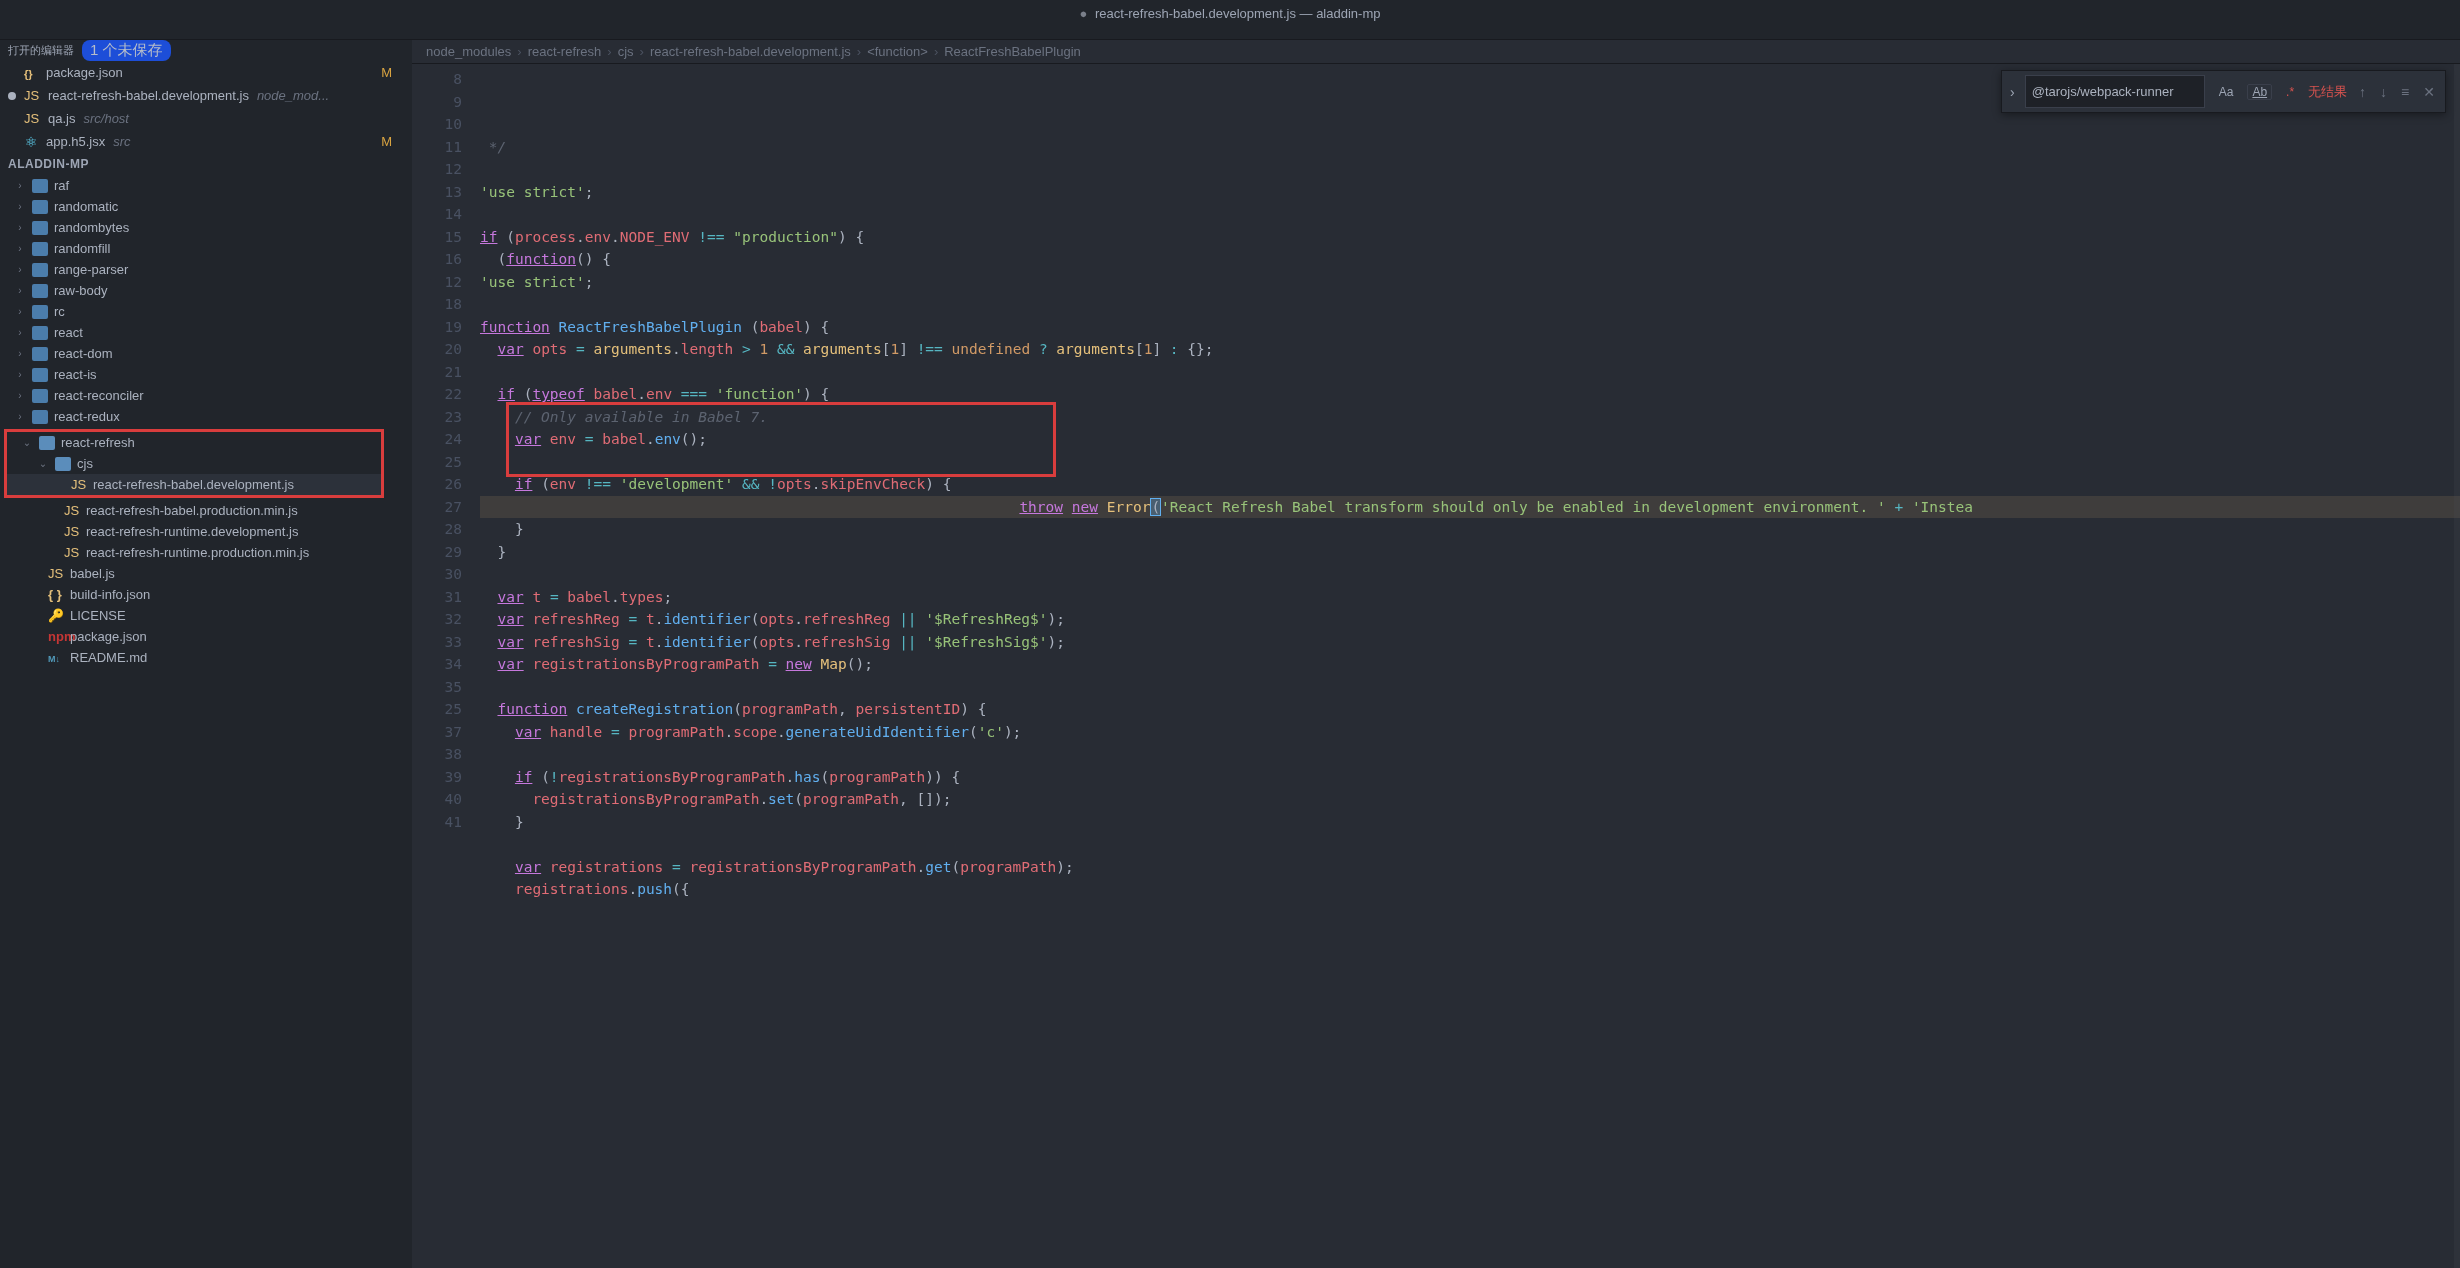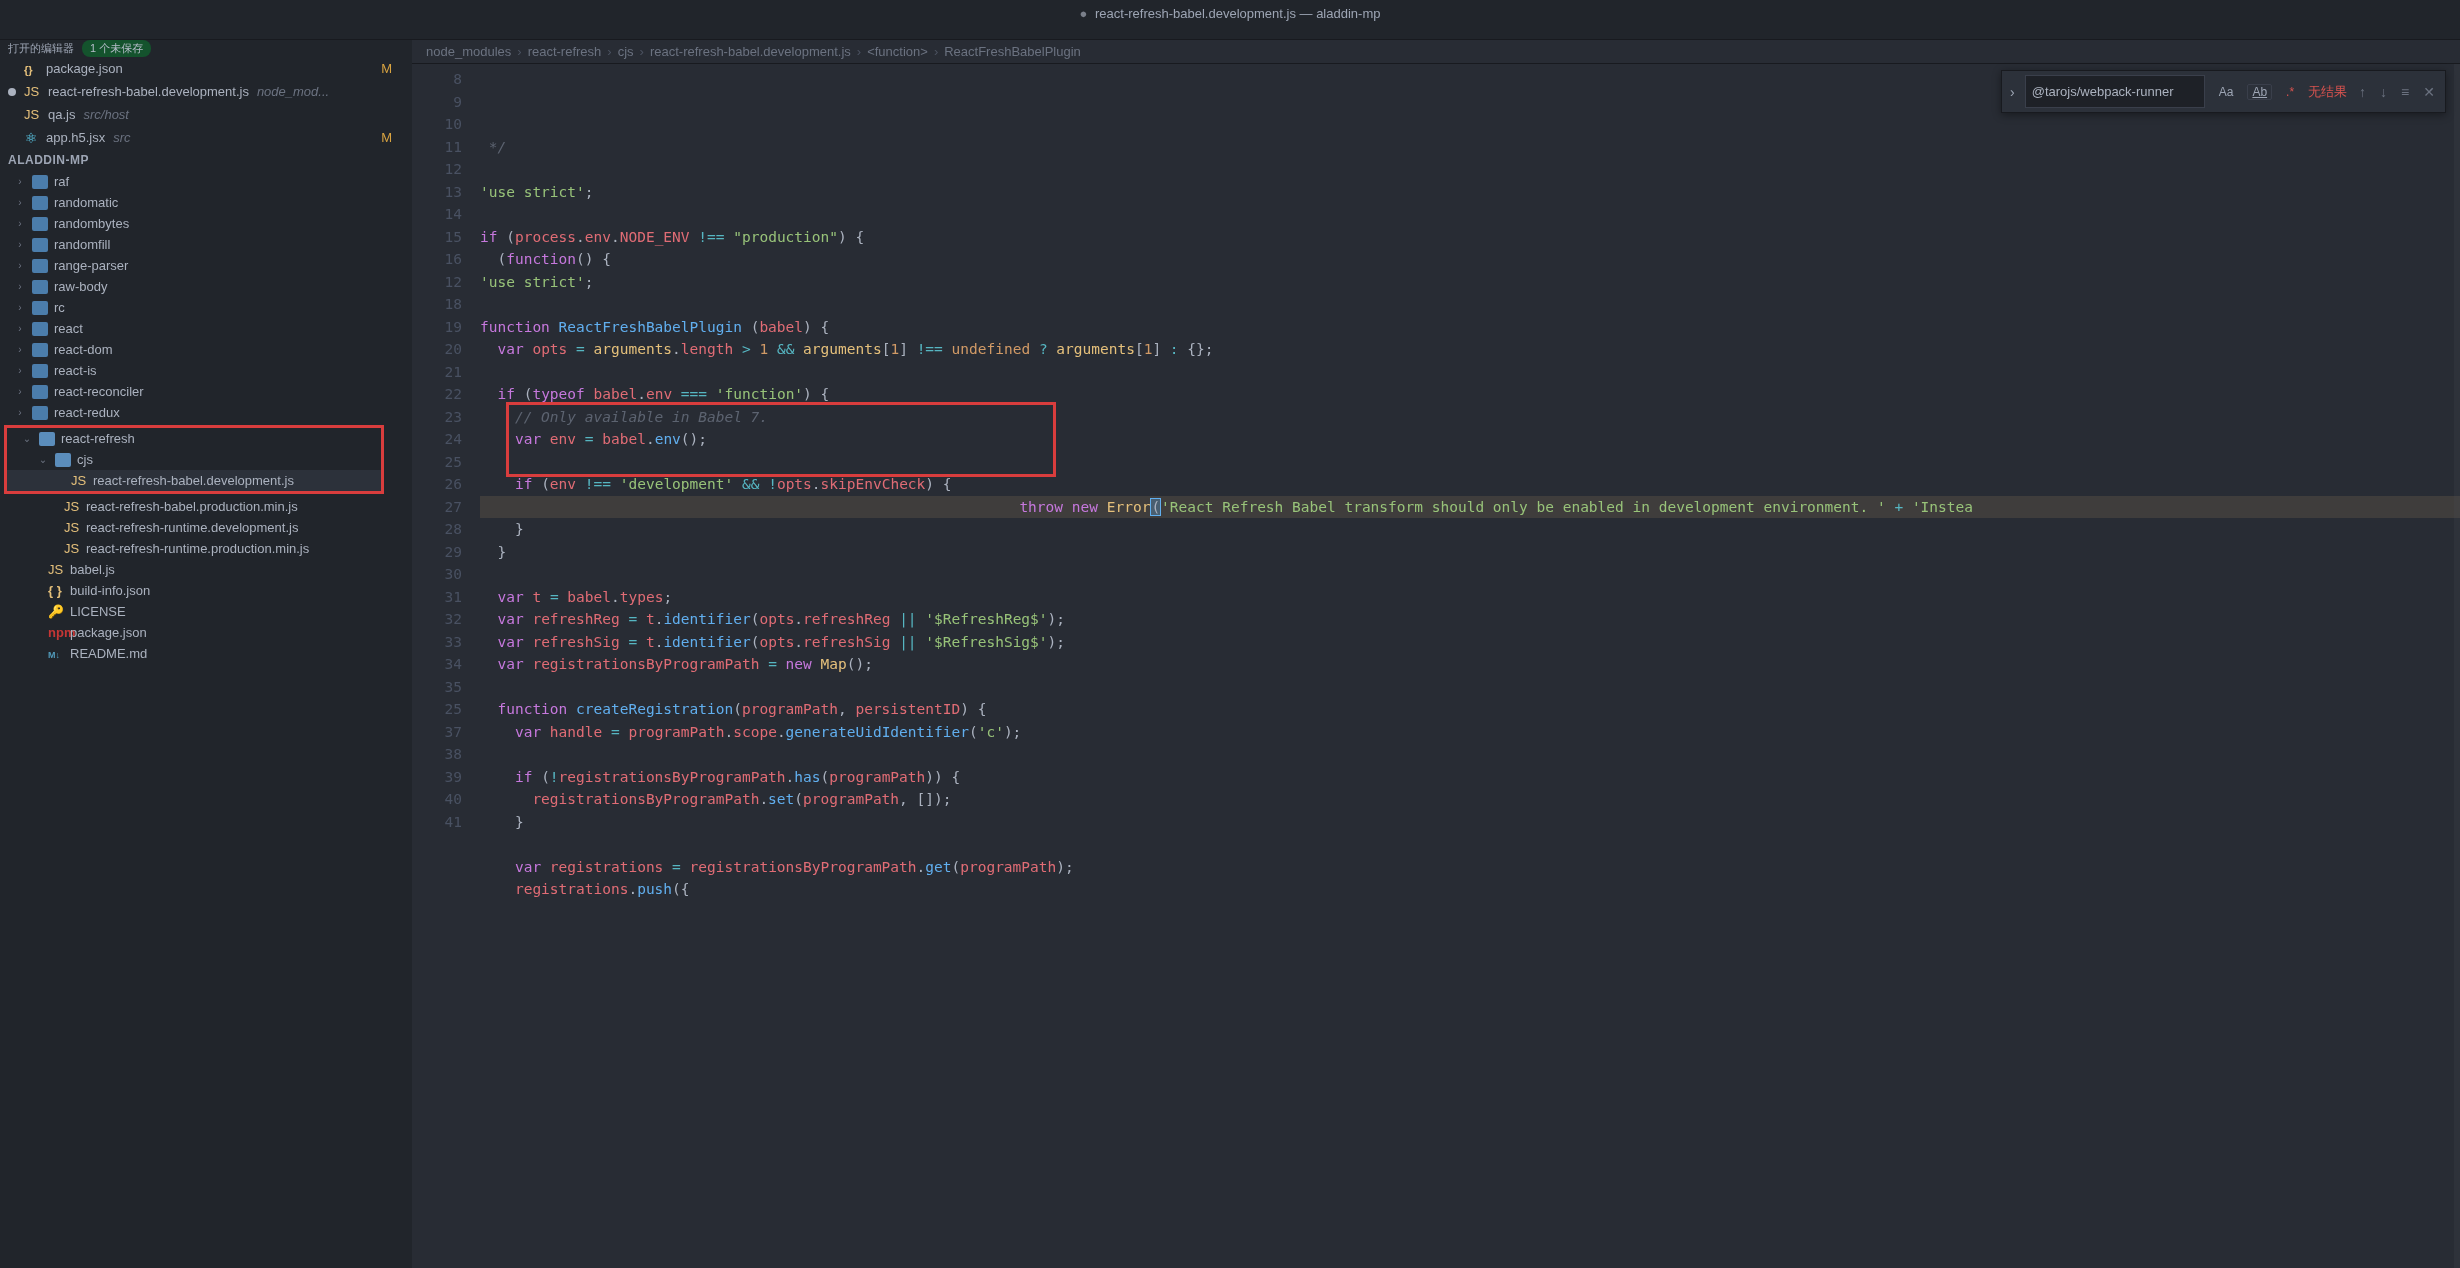--- a/index.html
+++ b/index.html
@@ -34,24 +34,24 @@
 }
 .open-editors-label {
   font-size: 11px;
   color: #9da5b4;
   padding: 0 8px;
   display: flex;
   align-items: center;
   gap: 8px;
 }
 .unsaved-badge {
-  background: #14532d;
+  background: #1d4ed8;
   border-radius: 8px;
   padding: 1px 8px;
-  font-size: 11px;
+  font-size: 15px;
   color: #b6bdc9;
 }
 .editor-tab {
   display: flex;
   align-items: center;
   padding: 4px 14px 4px 24px;
   gap: 8px;
   cursor: pointer;
   position: relative;
 }
@@ -211,21 +211,21 @@
 .code {
   flex: 1;
   padding-top: 4px;
   white-space: pre;
   position: relative;
 }
 .code-line { height: 22.5px; position: relative; }
 .code-line.hl-line { background: rgba(229,192,123,0.12); text-align: center; }
 .tok-comment { color: #5c6370; font-style: italic; }
 .tok-str { color: #98c379; }
-.tok-kw { color: #c678dd; }
+.tok-kw { color: #c678dd; text-decoration: underline; }
 .tok-fn { color: #61afef; }
 .tok-var { color: #e06c75; }
 .tok-prop { color: #e06c75; }
 .tok-num { color: #d19a66; }
 .tok-op { color: #56b6c2; }
 .tok-builtin { color: #e5c07b; }
 .tok-const { color: #d19a66; }
 .tok-punc { color: #abb2bf; }
 .tok-paren-hl { background: rgba(97,175,239,.3); border: 1px solid #61afef; }
 .red-box-code {

